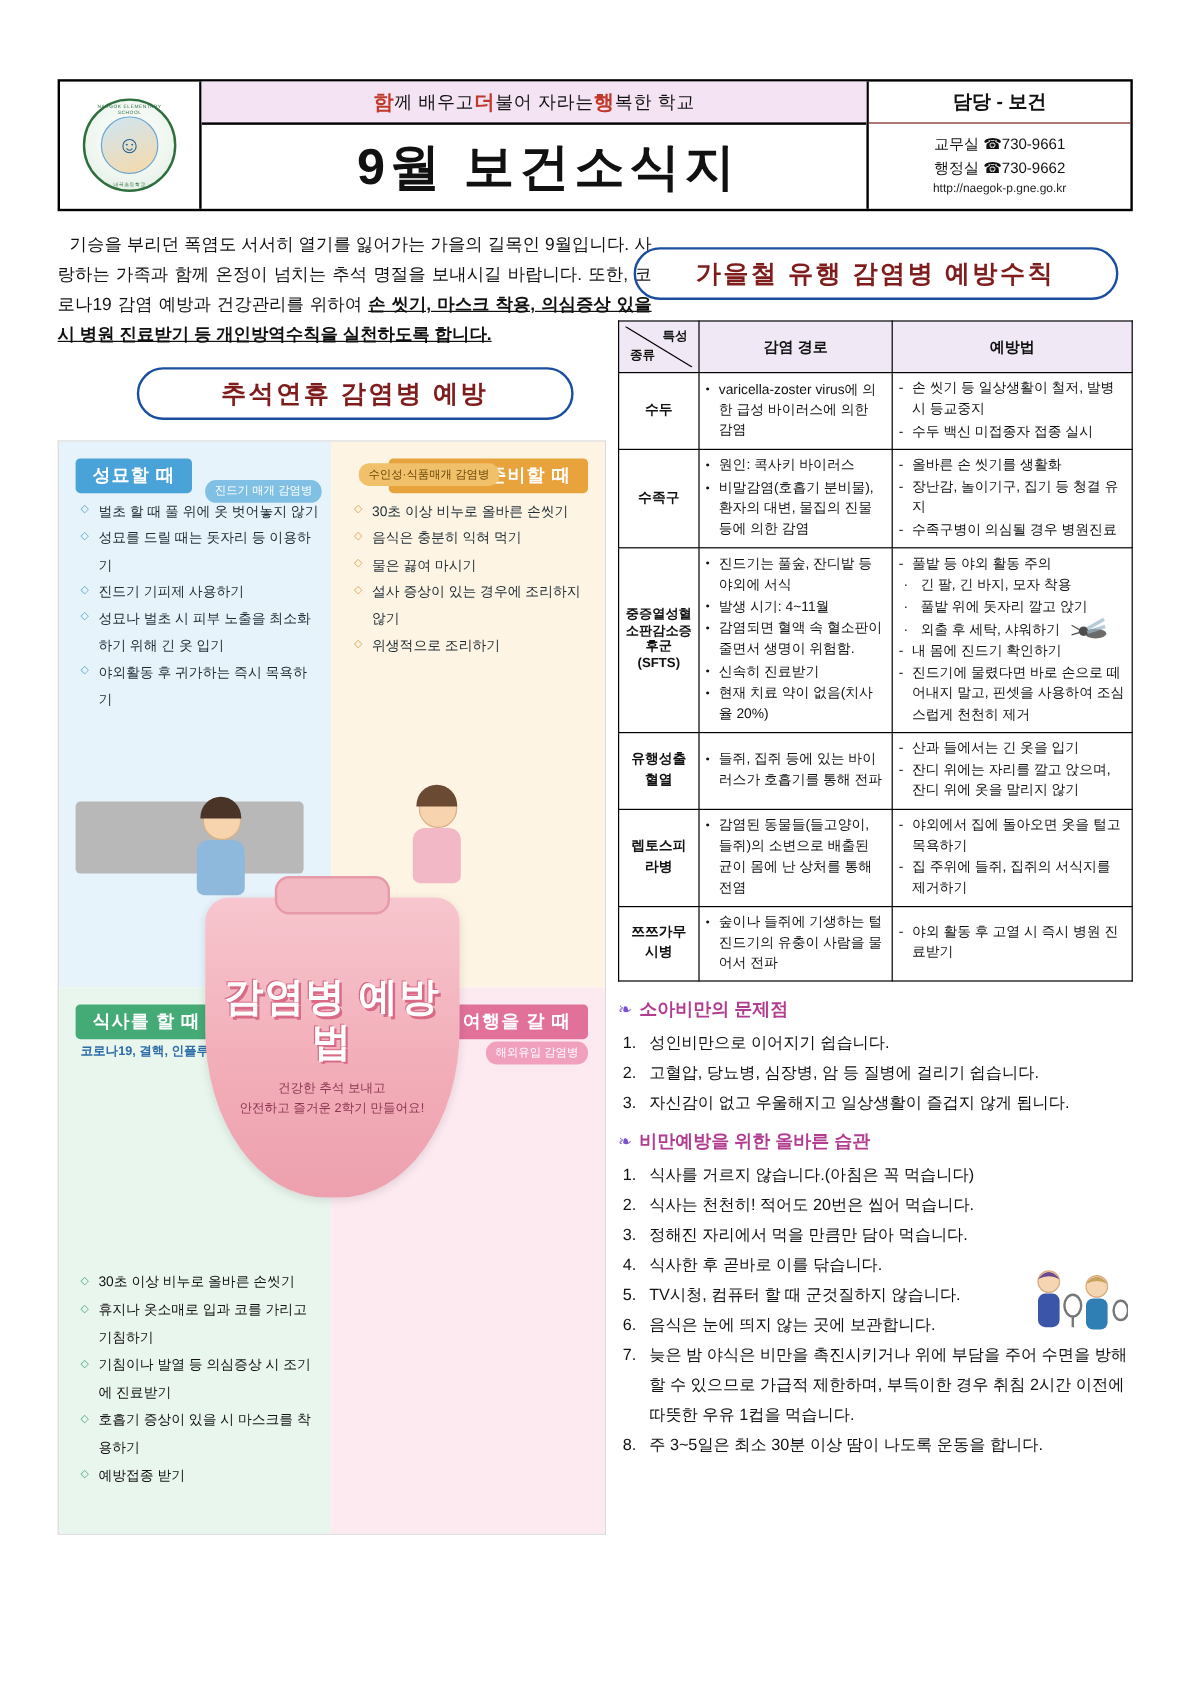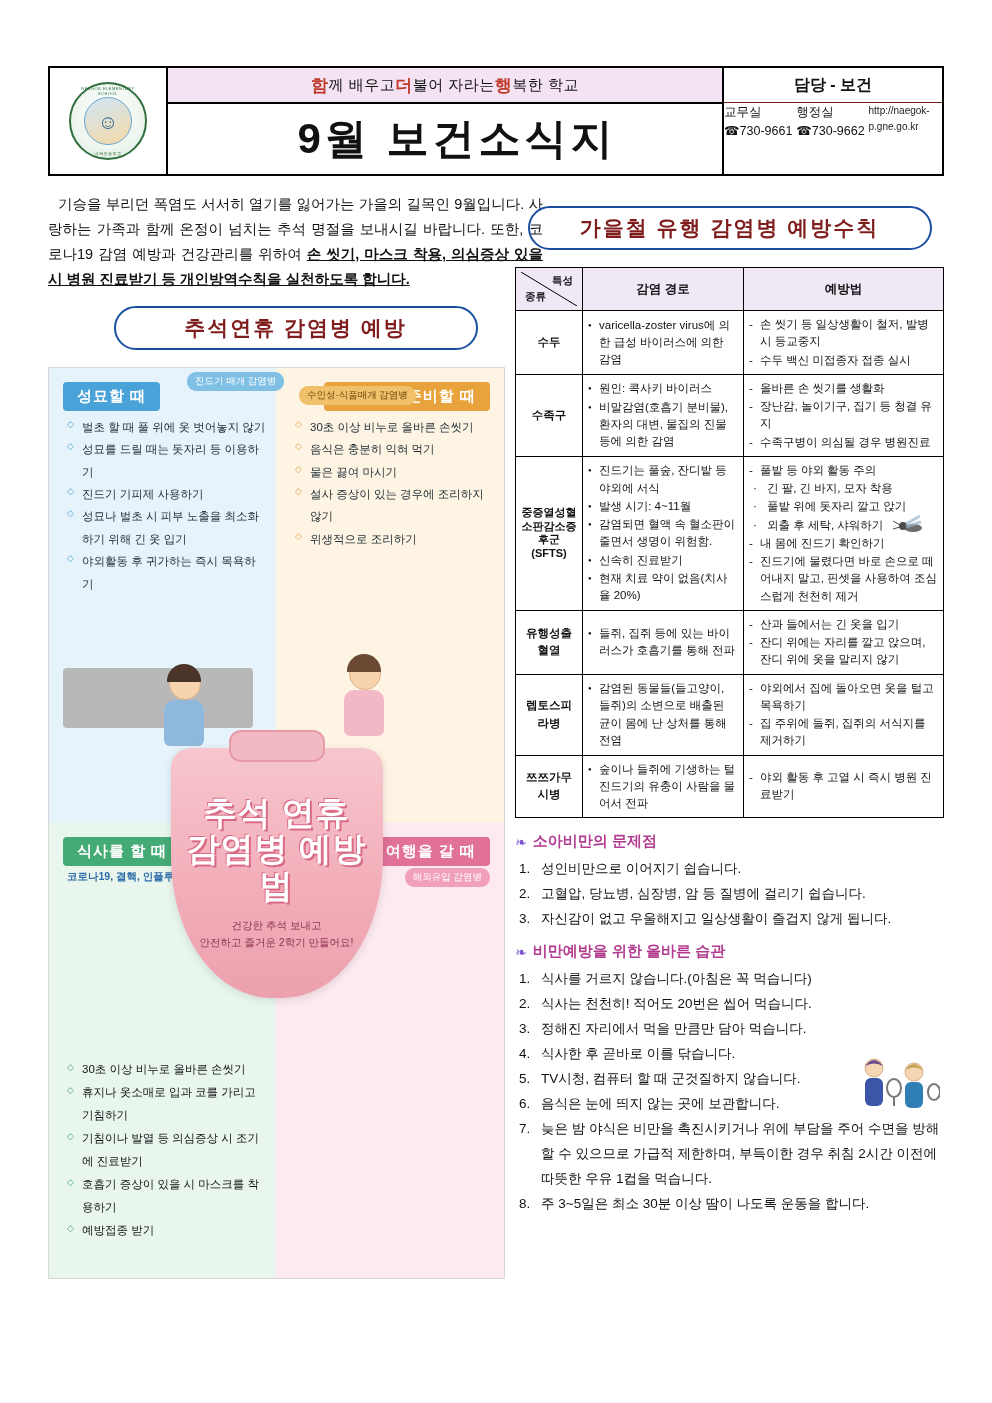--- a/index.html
+++ b/index.html
@@ -59,22 +59,22 @@
     font-size:42px;font-weight:bold;letter-spacing:4px;margin-left:24px;
   }
   .contact-cell{
     width:218px; box-sizing:border-box; display:flex;flex-direction:column;
   }
   .charge{
     height:34px;border-bottom:1px solid #7f1d1d;display:flex;
     align-items:center;justify-content:center;font-size:16px;font-weight:bold;
   }
   .contact-lines{
-    flex:1;display:flex;flex-direction:row;justify-content:center;
-    align-items:flex-start; font-size:12.5px; line-height:1.55;
+    flex:1;display:flex;flex-direction:column;justify-content:center;
+    align-items:center; font-size:12.5px; line-height:1.55;
   }
   .contact-lines .url{font-size:10px;color:#222;}
 
   
   .left-col{position:absolute;left:48px;top:192px;width:495px;}
   .right-col{position:absolute;left:515px;top:192px;width:429px;}
 
   .intro{
     font-size:14.5px;line-height:1.72;text-align:justify;
     text-indent:10px; color:#111;
@@ -103,21 +103,21 @@
     position:absolute;font-size:15px;font-weight:bold;color:#fff;
     padding:5px 14px;border-radius:4px;letter-spacing:1px;
   }
   .tag1{left:14px;top:14px;background:#4aa3d8;}
   .tag2{right:14px;top:14px;background:#e8a33d;}
   .tag3{left:14px;top:469px;background:#45ab76;}
   .tag4{right:14px;top:469px;background:#e2719a;}
   .subtag{
     position:absolute;font-size:9.5px;color:#fff;padding:3px 8px;border-radius:9px;
   }
-  .sub1{left:122px;top:4px;background:#7fc0e4;margin-left:16px;}
+  .sub1{left:122px;top:32px;background:#7fc0e4;}
   .sub2{left:250px;top:18px;background:#f0c06a;color:#6b4708;}
   .sub4{right:14px;top:500px;background:#f0a0bd;}
   .bullets{position:absolute;font-size:11.5px;line-height:1.95;color:#1d2a33;}
   .b1{left:18px;top:48px;width:200px;}
   .b2{left:246px;top:48px;width:200px;}
   .bullets li{list-style:none;position:relative;padding-left:15px;margin:0;}
   .bullets li:before{
     content:"◇";position:absolute;left:0;top:0;color:#5aa6d0;font-size:9px;
   }
   .bullets.orange li:before{color:#e0a14a;}
@@ -300,21 +300,20 @@
           <li>예방접종 받기</li>
         </ul>
       </div>
 
       <div class="qtag tag4">해외여행을 갈 때</div>
       <div class="subtag sub4">해외유입 감염병</div>
 
       <div class="pouch">
         <div class="neck"></div>
         <h1>
-          <span>추석 연휴</span>
           <span>감염병 예방법</span>
         </h1>
         <p>
           <span>건강한 추석 보내고</span><br>
           <span>안전하고 즐거운 2학기 만들어요!</span>
         </p>
       </div>
     </div>
   </div>
 

